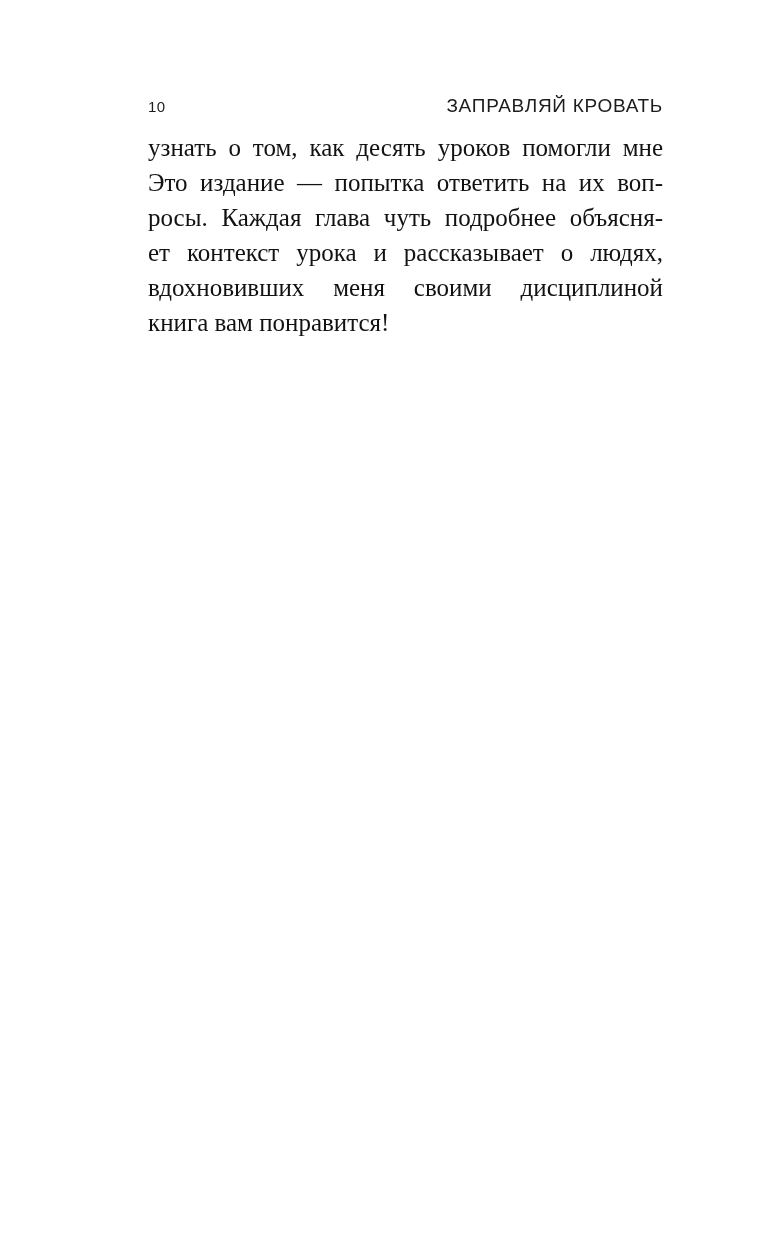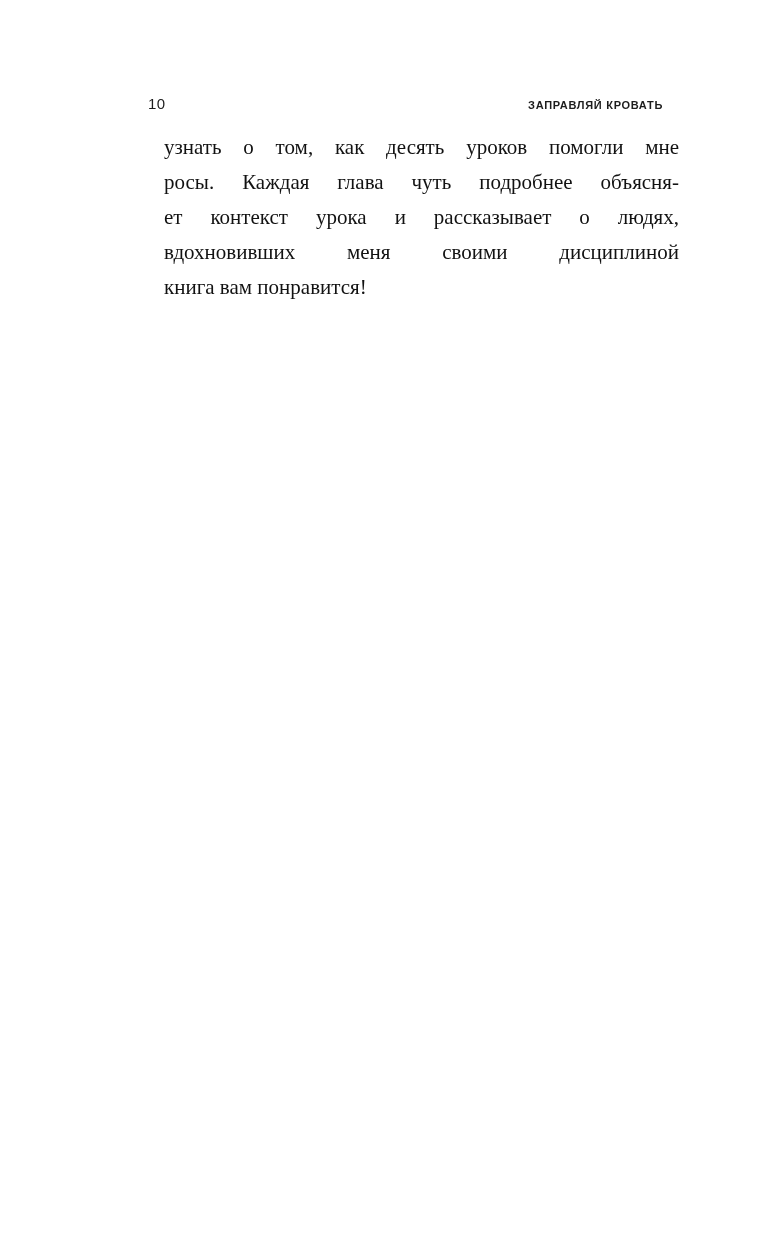--- a/index.html
+++ b/index.html
@@ -24,34 +24,32 @@
     align-items: baseline;
     font-family: "Liberation Sans", sans-serif;
     color: #1c1c1c;
     gap: 24px;
   }
   .page-number {
     font-size: 15px;
     letter-spacing: 0.3px;
   }
   .running-title {
-    font-size: 11px;
+    font-size: 19px;
     letter-spacing: 0.7px;
-    font-weight: bold;
   }
   .page-body {
     position: absolute;
     left: 148px;
     width: 515px;
     top: 130px;
     font-family: "Liberation Serif", "DejaVu Serif", serif;
-    font-size: 21px;
+    font-size: 25px;
     line-height: 35px;
     color: #121212;
-    margin-left: 16px;
   }
   .text-line {
     margin: 0;
     padding: 0;
     text-align: justify;
     text-align-last: justify;
     white-space: normal;
   }
   .text-line.last-line {
     text-align: center;
@@ -63,19 +61,20 @@
 
 <div class="book-page">
 
   <header class="page-header">
     <span class="page-number">10</span>
     <span class="running-title">ЗАПРАВЛЯЙ КРОВАТЬ</span>
   </header>
 
   <main class="page-body">
     <p class="text-line">узнать о том, как десять уроков помогли мне</p>
+    <p class="text-line">Это издание — попытка ответить на их воп-</p>
     <p class="text-line">росы. Каждая глава чуть подробнее объясня-</p>
     <p class="text-line">ет контекст урока и рассказывает о людях,</p>
     <p class="text-line">вдохновивших меня своими дисциплиной</p>
     <p class="text-line last-line">книга вам понравится!</p>
   </main>
 
 </div>
 
 </body></html>

